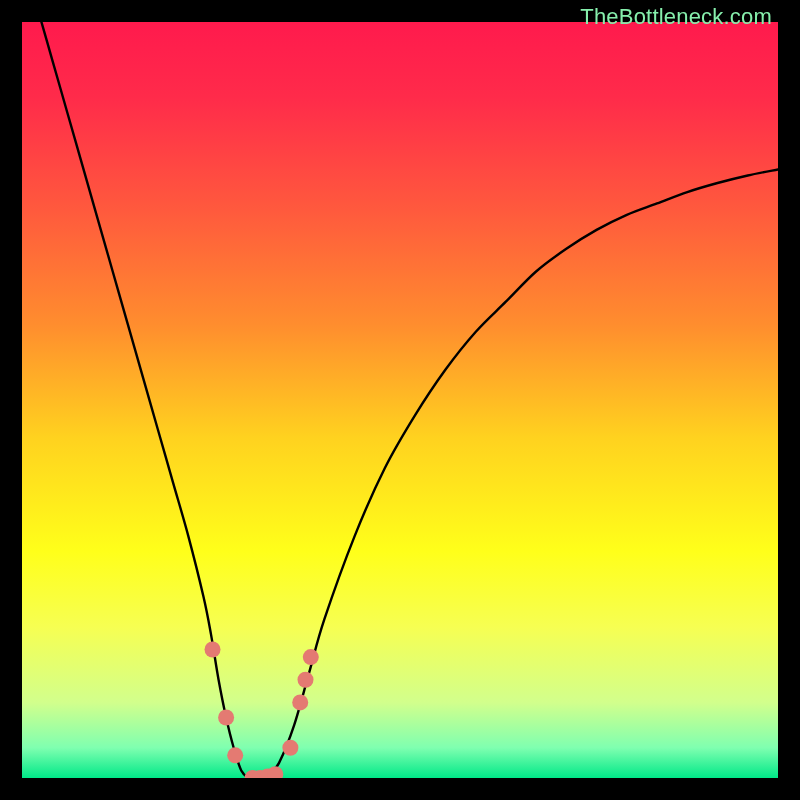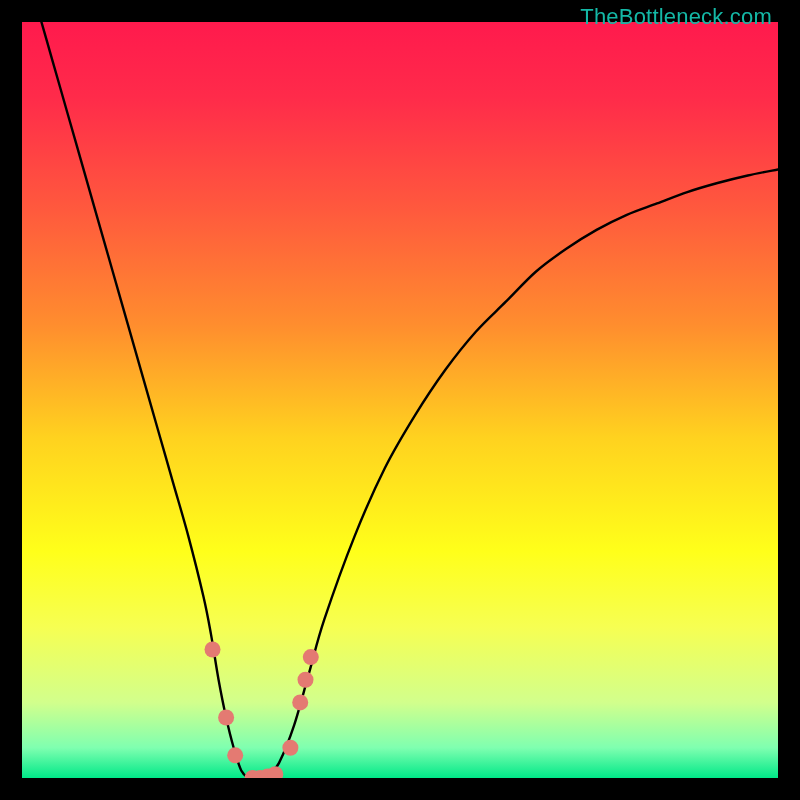--- a/index.html
+++ b/index.html
@@ -23,21 +23,21 @@
     position: absolute;
     left: 0;
     top: 0;
     width: 756px;
     height: 756px;
   }
   .watermark {
     position: absolute;
     top: 4px;
     right: 28px;
-    color: #14b8a6;
+    color: #86efac;
     font-size: 22px;
     font-weight: 500;
     letter-spacing: 0.2px;
     z-index: 10;
   }
   svg { display: block; }
 </style>
 </head>
 <body>
 

